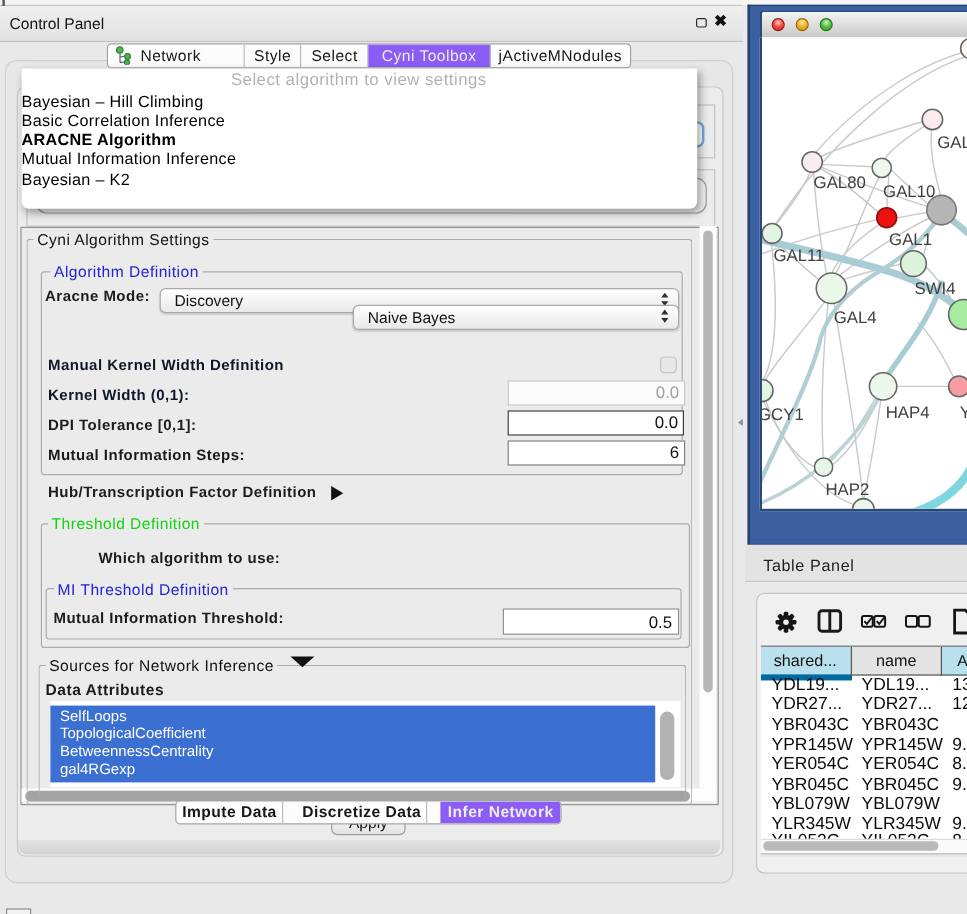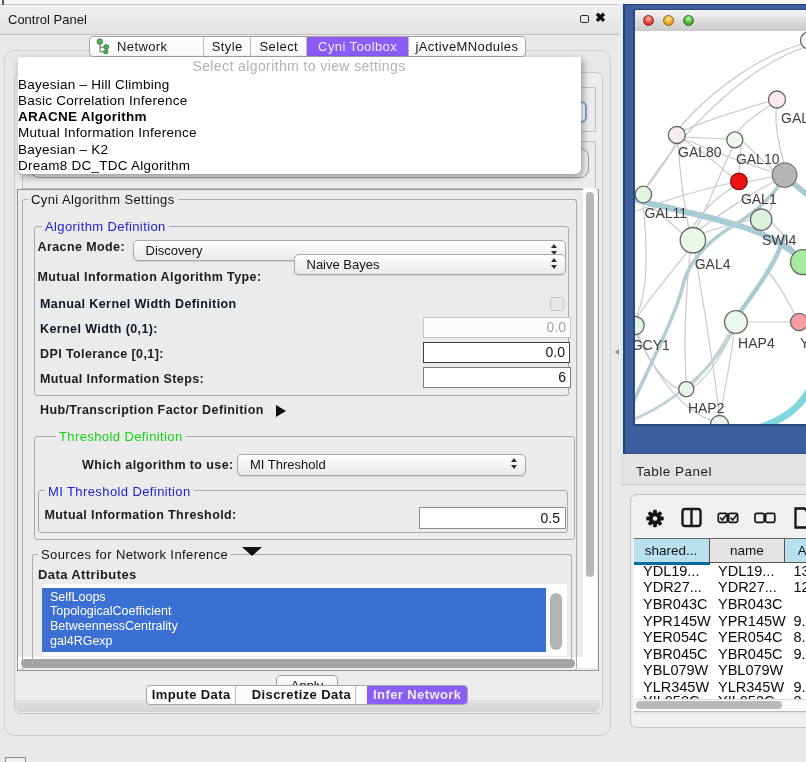--- a/index.html
+++ b/index.html
@@ -63,21 +63,20 @@
 
   <div class="lbl abs" style="left:37.5px;top:240px;">Aracne Mode:</div>
   <div class="combo" style="left:132.5px;top:240px;width:431px;height:19px;">
     <div class="ct">Discovery</div>
     <div class="carr" style="top:3px;">
           <div class="tri-u"></div>
           <div class="tri-d"></div>
         </div>
   </div>
 
-  <div class="lbl abs" style="left:37.5px;top:269.5px;">Mutual Information Algorithm Type:</div>
   <div class="combo" style="left:293.5px;top:254px;width:270px;height:19px;">
     <div class="ct">Naive Bayes</div>
     <div class="carr" style="top:3px;">
           <div class="tri-u"></div>
           <div class="tri-d"></div>
         </div>
   </div>
 
   <div class="lbl dis abs" style="left:40px;top:297px;">Manual Kernel Width Definition</div>
   <div class="abs" style="left:550px;top:296.5px;width:12px;height:12px;background:#e8e8e8;border:1px solid #c2c2c2;border-radius:3.5px;"></div>
@@ -88,51 +87,44 @@
   <div class="lbl abs" style="left:40px;top:346.5px;">DPI Tolerance [0,1]:</div>
   <div class="fld" style="left:423px;top:341.5px;width:141px;height:19px;border:1.5px solid #3e3e3e;padding-right:4px;line-height:19px;">0.0</div>
 
   <div class="lbl abs" style="left:40px;top:371.5px;">Mutual Information Steps:</div>
   <div class="fld" style="left:423px;top:367px;width:142px;height:19px;border:1px solid #7e7e7e;padding-right:4px;line-height:19px;">6</div>
 
   <div class="lbl abs" style="left:40px;top:403px;font-size:12.5px;">Hub/Transcription Factor Definition</div>
   <div class="abs" style="left:276px;top:404.5px;width:0;height:0;border-top:6.5px solid transparent;border-bottom:6.5px solid transparent;border-left:10px solid #111;"></div>
 
   <div class="grp" style="left:33.5px;top:436px;width:539px;height:102px;"></div>
-  <div class="gtit" style="left:56px;top:428.5px;color:#13d413;background:#ebebeb;">Threshold Definition</div>
+  <div class="gtit" style="left:40px;top:428.5px;color:#13d413;background:#ebebeb;">Threshold Definition</div>
 
   <div class="lbl abs" style="left:82px;top:457.5px;">Which algorithm to use:</div>
-  <div class="combo" style="left:237px;top:454px;width:287px;height:20px;">
-    <div class="ct">MI Threshold</div>
-    <div class="carr" style="top:3px;">
-          <div class="tri-u"></div>
-          <div class="tri-d"></div>
-        </div>
-  </div>
 
   <div class="grp" style="left:38px;top:490px;width:528px;height:41px;"></div>
   <div class="gtit" style="left:45px;top:483.5px;color:#2323d2;">MI Threshold Definition</div>
 
   <div class="lbl abs" style="left:44.5px;top:508px;">Mutual Information Threshold:</div>
   <div class="fld" style="left:419px;top:507px;width:140px;height:20px;border:1px solid #8f8f8f;padding-right:5px;line-height:20px;">0.5</div>
 
   <div class="grp" style="left:32px;top:553.5px;width:538px;height:110px;border-bottom:none;"></div>
   <div class="gtit" style="left:38px;top:547px;color:#111;">Sources for Network Inference</div>
   <div class="abs" style="left:242px;top:547px;width:0;height:0;border-left:10.5px solid transparent;border-right:10.5px solid transparent;border-top:9px solid #111;"></div>
 
   <div class="lbl abs" style="left:38px;top:566.5px;font-size:13px;">Data Attributes</div>
 
   <div class="abs" style="left:42px;top:584px;width:525px;height:72px;background:#fff;"></div>
   <div class="abs" style="left:42px;top:588px;width:504px;height:63.5px;background:#3b6fd2;"></div>
   <div class="abs" style="left:50px;top:589.5px;font-size:12.5px;color:#fff;line-height:14.9px;">SelfLoops<br>TopologicalCoefficient<br>BetweennessCentrality<br>gal4RGexp</div>
   <div class="abs" style="left:549.5px;top:592.5px;width:12px;height:57px;background:#b3b3b3;border-radius:6px;"></div>
 
   <div class="abs" style="left:276px;top:675px;width:60px;height:19px;border:1px solid #9d9d9d;border-radius:5px;background:linear-gradient(#ffffff,#e2e2e2);text-align:center;font-size:13px;line-height:19px;color:#111;">Apply</div>
 
-  <div class="tabbar" style="left:146px;top:685px;width:320px;height:18px;gap:11px;">
+  <div class="tabbar" style="left:146px;top:667px;width:320px;height:18px;gap:11px;">
     <div class="tab" style="width:95px;font-weight:bold;line-height:18px;">Impute Data</div>
     <div class="tab" style="width:116px;font-weight:bold;line-height:18px;">Discretize Data</div>
     <div class="tab tabsel" style="width:107px;font-weight:bold;line-height:18px;">Infer Network</div>
   </div>
 
   <div class="tabbar" style="left:89px;top:36px;width:435px;height:19px;">
     <div class="tab" style="width:92px;text-align:left;padding-left:27px;box-sizing:content-box;">Network</div>
     <div class="tab" style="width:49px;">Style</div>
     <div class="tab" style="width:59px;">Select</div>
     <div class="tab tabsel" style="width:107px;">Cyni Toolbox</div>
@@ -145,21 +137,20 @@
     <circle cx="10.8" cy="14" r="2.1" fill="#4fb357" stroke="#2a7d33" stroke-width="0.9"></circle>
   </svg>
 
   <div class="abs" style="left:17.5px;top:57px;width:563px;height:116.5px;background:#fff;border-radius:0 0 6px 6px;box-shadow:2px 3px 7px rgba(0,0,0,.38);"></div>
   <div class="abs" style="left:17.5px;top:58px;width:563px;text-align:center;font-size:14px;letter-spacing:.4px;color:#b2b2b2;">Select algorithm to view settings</div>
   <div class="popitem" style="top:76.5px;text-align:right;">Bayesian – Hill Climbing</div>
   <div class="popitem" style="top:92.8px;">Basic Correlation Inference</div>
   <div class="popitem" style="top:109.1px;font-weight:bold;">ARACNE Algorithm</div>
   <div class="popitem" style="top:125.4px;">Mutual Information Inference</div>
   <div class="popitem" style="top:141.7px;">Bayesian – K2</div>
-  <div class="popitem" style="top:158px;">Dream8 DC_TDC Algorithm</div>
 </div>
 
 <div class="abs" style="left:615px;top:349px;width:0;height:0;border-top:3.5px solid transparent;border-bottom:3.5px solid transparent;border-right:4.5px solid #909090;"></div>
 
 <div class="abs" style="left:617px;top:0;width:189px;height:4px;background:#f6f6f6;"></div>
 
 <div class="abs" style="left:623px;top:3.5px;width:183px;height:450.5px;background:#3b5f9f;border-left:2px solid #24416f;border-top:1px solid #24416f;border-bottom:1px solid #34517f;box-sizing:border-box;"></div>
 
 <div class="abs" style="left:633px;top:9px;width:173px;height:21.5px;background:linear-gradient(#f4f4f4,#c7c7c7);border-bottom:1px solid #8f8f8f;border-radius:3px 0 0 0;border-left:2px solid #2c4878;border-top:1px solid #2c4878;box-sizing:content-box;"></div>
 <div class="abs" style="left:643px;top:15.2px;width:11px;height:11px;border-radius:50%;background:radial-gradient(circle at 50% 30%, #ffc9c4 0%, #f4433b 50%, #bf2a20 100%);border:1px solid #8f1d15;box-sizing:border-box;"></div>
@@ -275,21 +266,21 @@
     <path d="M90.6,14.6 l2.1,2.4 l4.3,-5.6" stroke-width="1.6"></path>
     <rect x="115" y="10.3" width="9.2" height="9" rx="1.6"></rect>
     <rect x="125.6" y="10.3" width="9.2" height="9" rx="1.6"></rect>
   </g>
 
   <path d="M155.5,5.5 h9 l5,5 v14 h-14 z" fill="none" stroke="#151515" stroke-width="2.3"></path>
 </svg>
 
 <div class="abs" style="left:633.5px;top:537.6px;width:172.5px;height:161.4px;background:#fff;border-top:1px solid #666;overflow:hidden;">
 
-  <div class="abs" style="left:0;top:0;width:75px;height:23.7px;background:#b8e0ed;border-right:1px solid #555;border-bottom:3px solid #0369a1;text-align:center;font-size:13.5px;line-height:23px;color:#111;">shared...</div>
+  <div class="abs" style="left:0;top:0;width:75px;height:23.7px;background:#b8e0ed;border-right:1px solid #555;border-bottom:5px solid #0369a1;text-align:center;font-size:13.5px;line-height:23px;color:#111;">shared...</div>
   <div class="abs" style="left:76px;top:0;width:74.9px;height:23.7px;background:#e3e3e3;border-right:1px solid #555;border-bottom:1px solid #555;text-align:center;font-size:13.5px;line-height:23px;color:#111;">name</div>
   <div class="abs" style="left:151.9px;top:0;width:21px;height:23.7px;background:#b8e0ed;border-bottom:1px solid #555;font-size:13px;line-height:23px;color:#111;text-align:right;">A</div>
 
   <div class="abs" style="left:0;top:24.2px;font-size:14.5px;color:#0a0a0a;line-height:16.6px;">
     <div>
           <span style="position:absolute;left:9.5px;">YDL19...</span>
           <span style="position:absolute;left:84.5px;">YDL19...</span>
           <span style="position:absolute;left:160px;">13</span>
         </div>
     <div style="position:absolute;top:16.6px;">

